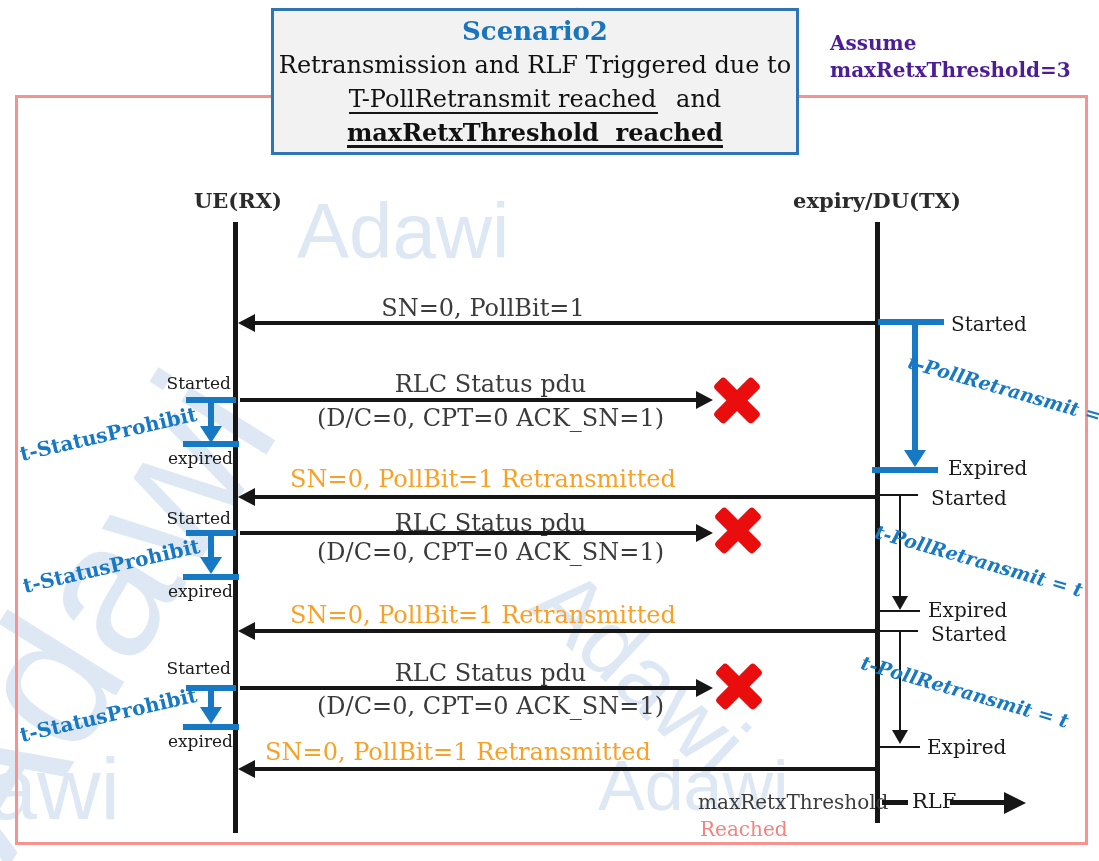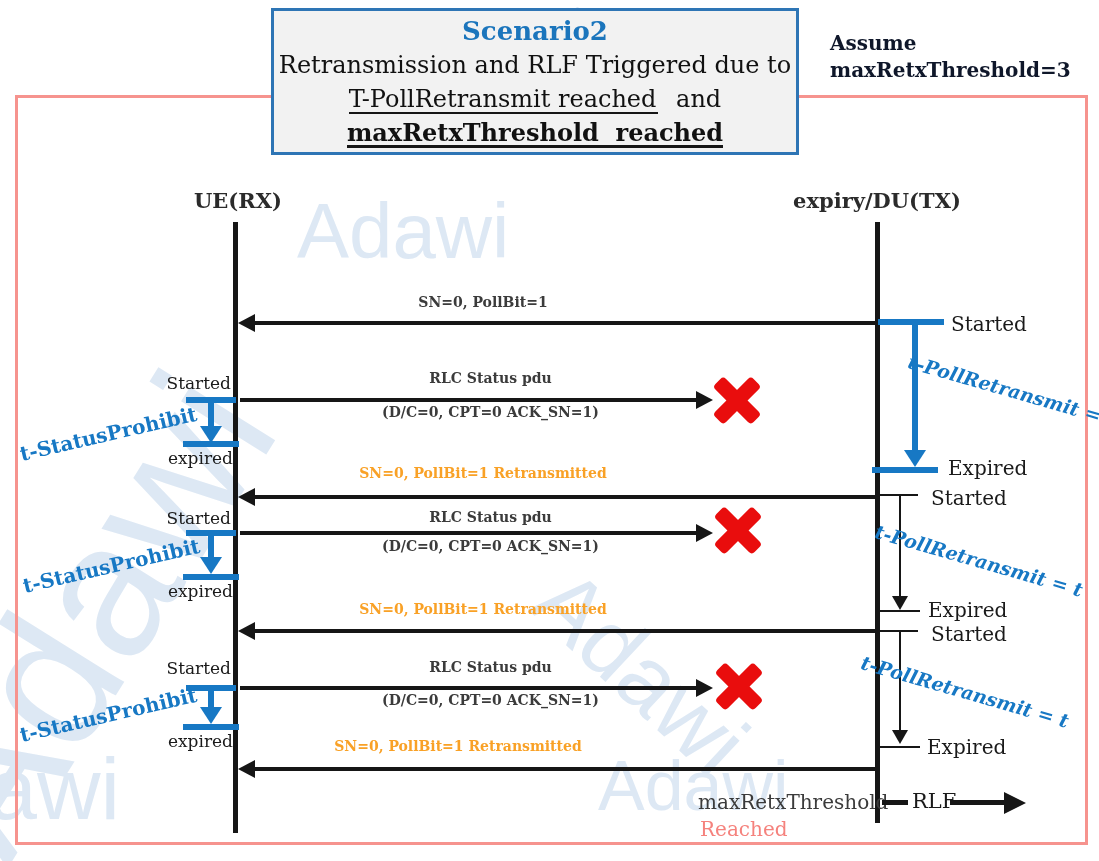--- a/index.html
+++ b/index.html
@@ -32,21 +32,21 @@
   .ah-right.big{border-top-width:11px;border-bottom-width:11px;border-left-width:22px;}
   .bluebar{position:absolute;height:6px;background:var(--blue,#1778C4);}
   .bvline{position:absolute;width:6px;background:var(--blue,#1778C4);}
   .bah-down{position:absolute;width:0;height:0;
     border-left:11px solid transparent;border-right:11px solid transparent;
     border-top:17px solid var(--blue,#1778C4);}
   .tvline{position:absolute;width:2px;background:var(--ink,#161616);}
   .tah-down{position:absolute;width:0;height:0;
     border-left:8px solid transparent;border-right:8px solid transparent;
     border-top:14px solid var(--ink,#161616);}
-  .lbl{position:absolute;text-align:center;font-weight:bold;font-size:14px;
+  .lbl{position:absolute;text-align:center;font-weight:normal;font-size:24px;
     color:var(--text_dark,#3B3B3B);white-space:nowrap;}
   .lbl.orange{color:var(--orange,#F9A126);}
   .small{position:absolute;font-size:20px;color:#1a1a1a;white-space:nowrap;}
   .sm17{font-size:17px;}
   .right{text-align:right;}
   .rot{position:absolute;color:var(--blue,#1778C4);font-weight:bold;
     font-style:italic;font-size:19px;text-align:center;white-space:nowrap;}
   .rot.upright{font-style:normal;font-size:20px;}
   .xmark{position:absolute;width:50px;height:50px;}
   .xmark::before,.xmark::after{content:"";position:absolute;left:-2px;top:18px;
@@ -58,21 +58,21 @@
     position:absolute;left:271px;top:8px;width:528px;height:147px;
     background:var(--box_bg,#F2F2F2);border:3px solid var(--box_border,#2E75B5);
     box-sizing:border-box;text-align:center;padding-top:3px;
   }
   .t-head{font-size:26px;font-weight:bold;color:var(--title_blue,#1B75BC);line-height:34px;}
   .t-line{font-size:24px;color:#111111;line-height:34px;}
   .t-line .u{display:inline-block;border-bottom:2px solid #161616;line-height:1.05;padding-right:2px;}
   .t-line .u2{display:inline-block;border-bottom:3px solid #161616;line-height:1.05;font-weight:bold;white-space:pre;}
   .t-tail{white-space:pre;margin-left:10px;}
   .assume{position:absolute;left:830px;top:30px;font-weight:bold;font-size:20px;
-    color:#0f172a;line-height:27px;white-space:nowrap;}
+    color:#4c1d95;line-height:27px;white-space:nowrap;}
   .actor{position:absolute;text-align:center;font-weight:bold;font-size:21px;color:#2B2B2B;white-space:nowrap;}
   .reached{color:var(--reached,#F5827D);}
 </style>
 </head>
 <body>
 
 <div id="canvas">
 
   <div class="wm" style="left:297px;top:186px;font-size:78px;">Adawi</div>
   <div class="wm" style="left:560px;top:-20px;font-size:74px;font-style:italic;transform:rotate(25deg);transform-origin:0 0;">Adawi</div>

